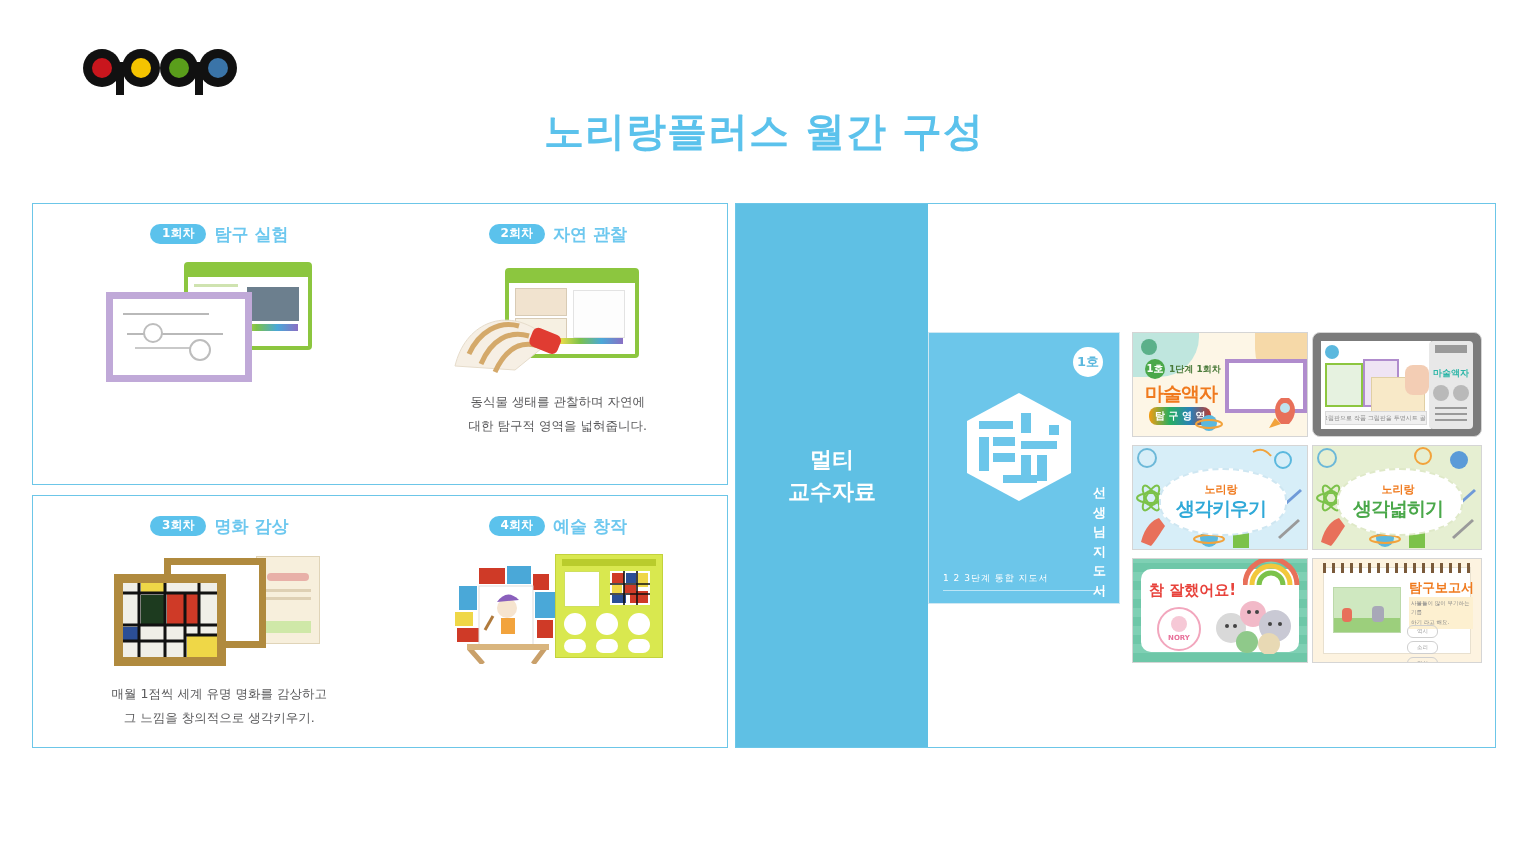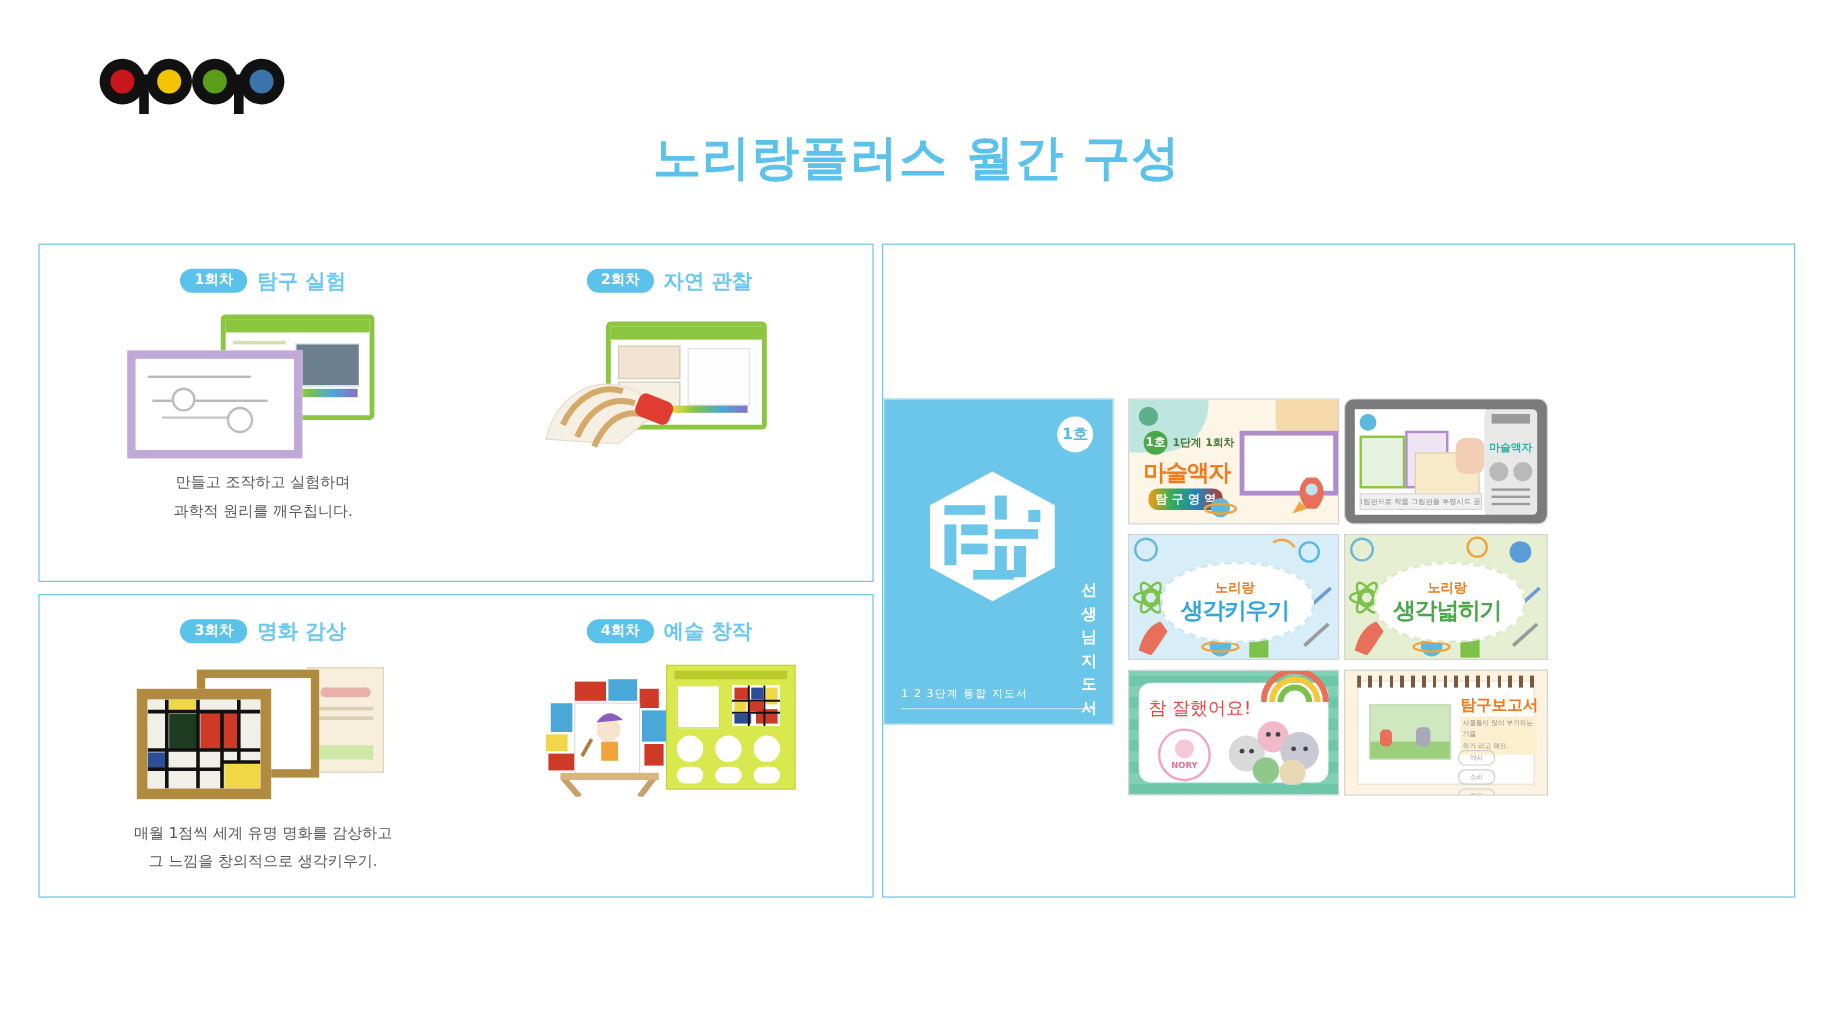--- a/index.html
+++ b/index.html
@@ -136,24 +136,20 @@
             </div>
 
             <div class="sheet-purple" style="left:2px;top:32px;width:132px;height:76px;">
               <div class="doodle" style="left:10px;top:14px;width:86px;height:2px;background:#b9b9b9;"></div>
               <div class="doodle" style="left:14px;top:34px;width:96px;height:2px;background:#b9b9b9;"></div>
               <div class="doodle" style="left:22px;top:48px;width:70px;height:2px;background:#c9c9c9;"></div>
               <div class="doodle" style="left:30px;top:24px;width:16px;height:16px;border-radius:50%;background:#fff;border:2px solid #bdbdbd;"></div>
               <div class="doodle" style="left:76px;top:40px;width:18px;height:18px;border-radius:50%;background:#fff;border:2px solid #bdbdbd;"></div>
             </div>
           </div>
-          <div class="cell-desc">
-            <div>만들고 조작하고 실험하며</div>
-            <div>과학적 원리를 깨우칩니다.</div>
-          </div>
         </div>
 
         <div class="cell">
           <div class="cell-head">
             <span class="pill">2회차</span>
             <span class="cell-title">자연 관찰</span>
           </div>
           <div class="thumb-area">
             <div class="card-green" style="left:62px;top:8px;width:126px;height:82px;">
               <div class="cg-bar"></div>
@@ -163,20 +159,24 @@
               <div class="doodle" style="left:6px;top:66px;width:108px;height:6px;background:linear-gradient(90deg,#e94e4e,#f2a33c,#f6e04b,#7cc24a,#4aa8d8,#8a6fc4);"></div>
             </div>
 
             <svg style="position:absolute;left:8px;top:44px;" width="120" height="72" viewBox="0 0 120 72" aria-hidden="true">
               <path d="M4 62 C14 20 52 4 86 26 L96 40 L64 66 Z" fill="#f6efe4" stroke="#e6dccb" stroke-width="1"></path>
               <path d="M18 50 C28 28 48 16 68 22" stroke="#d4a96a" stroke-width="5" fill="none"></path>
               <path d="M30 60 C40 36 58 26 78 32" stroke="#d4a96a" stroke-width="5" fill="none"></path>
               <path d="M44 68 C54 46 68 36 88 42" stroke="#d4a96a" stroke-width="5" fill="none"></path>
               <rect x="84" y="22" width="30" height="20" rx="6" transform="rotate(22 84 22)" fill="#e03c32"></rect>
             </svg>
+          </div>
+          <div class="cell-desc">
+            <div>동식물 생태를 관찰하며 자연에</div>
+            <div>대한 탐구적 영역을 넓혀줍니다.</div>
           </div>
         </div>
 
       </div>
     </div>
 
     <div class="row row-art">
       <div class="row-body">
 
         <div class="cell">
@@ -279,20 +279,24 @@
             </svg>
           </div>
         </div>
 
       </div>
     </div>
   </div>
 
   <div class="right-col">
     <div class="right-frame">
+      <div class="right-label">
+        <span>멀티</span>
+        <span>교수자료</span>
+      </div>
       <div class="right-body">
 
 
         <div class="book" style="left:0px;top:128px;width:192px;height:272px;background:#6cc6ea;border:1px solid #cfe8f3;box-sizing:border-box;position:absolute;">
           <div style="position:absolute;right:16px;top:14px;width:30px;height:30px;border-radius:50%;background:#fff;color:#5bb8de;font-size:13px;font-weight:bold;display:flex;align-items:center;justify-content:center;">1호</div>
           <svg style="position:absolute;left:34px;top:58px;" width="112" height="112" viewBox="0 0 112 112" aria-hidden="true">
             <polygon points="56,2 108,30 108,82 56,110 4,82 4,30" fill="#fff"></polygon>
             <g fill="#6cc6ea">
               <rect x="16" y="30" width="34" height="8"></rect>
               <rect x="16" y="46" width="10" height="34"></rect>
@@ -399,21 +403,21 @@
             <div style="position:absolute;left:0;top:50px;width:170px;text-align:center;color:#4aa84a;font-size:19px;font-weight:bold;letter-spacing:-1px;">생각넓히기</div>
           </div>
 
           <div class="gthumb" style="left:0;top:226px;width:176px;height:105px;background:repeating-linear-gradient(0deg,#6ec7a8 0 9px,#7fd0b4 9px 18px),repeating-linear-gradient(90deg,#6ec7a8 0 9px,#7fd0b4 9px 18px);">
             <div style="position:absolute;left:8px;top:10px;right:8px;bottom:10px;background:#fff;border-radius:10px;"></div>
             <svg style="position:absolute;right:6px;top:0;" width="58" height="26" viewBox="0 0 58 26" aria-hidden="true">
               <path d="M2 26 A26 26 0 0 1 54 26" fill="none" stroke="#e8705a" stroke-width="5"></path>
               <path d="M9 26 A19 19 0 0 1 47 26" fill="none" stroke="#f2c83c" stroke-width="5"></path>
               <path d="M16 26 A12 12 0 0 1 40 26" fill="none" stroke="#7cc24a" stroke-width="5"></path>
             </svg>
-            <div style="position:absolute;left:16px;top:22px;color:#e8433c;font-size:15px;font-weight:normal;">참 잘했어요!</div>
+            <div style="position:absolute;left:16px;top:22px;color:#e8433c;font-size:15px;font-weight:bold;">참 잘했어요!</div>
             <div style="position:absolute;left:24px;top:48px;width:40px;height:40px;border-radius:50%;border:2px solid #f2a6bd;display:flex;flex-direction:column;align-items:center;justify-content:center;">
               <div style="width:16px;height:16px;border-radius:50%;background:#f6c8d6;"></div>
               <div style="color:#e8709a;font-size:7px;font-weight:bold;margin-top:2px;">NORY</div>
             </div>
             <svg style="position:absolute;right:8px;bottom:8px;" width="86" height="56" viewBox="0 0 86 56" aria-hidden="true">
               <circle cx="18" cy="30" r="15" fill="#d9d9d9"></circle>
               <circle cx="40" cy="16" r="13" fill="#f2b9c8"></circle>
               <circle cx="62" cy="28" r="16" fill="#c9c9d4"></circle>
               <circle cx="34" cy="44" r="11" fill="#8fc98a"></circle>
               <circle cx="56" cy="46" r="11" fill="#e8d9b4"></circle>

